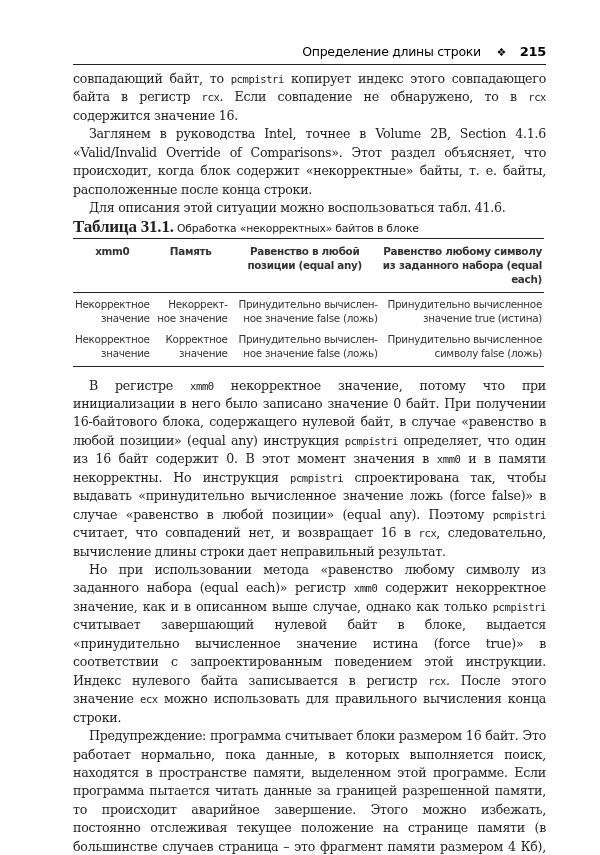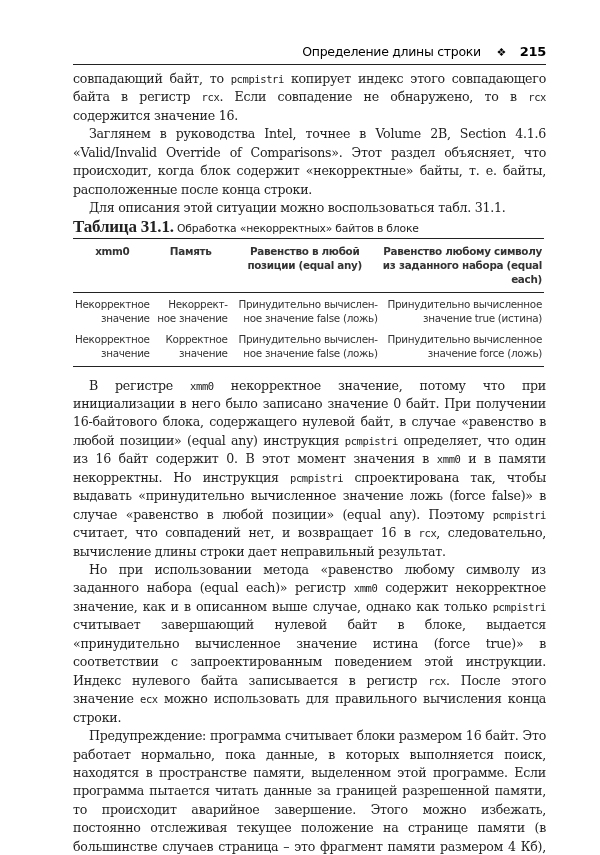--- a/index.html
+++ b/index.html
@@ -39,21 +39,21 @@
   <div class="running-head">
     <span>Определение длины строки</span>
     <span class="orn">❖</span>
     <span class="pnum">215</span>
   </div>
   <div class="head-rule"></div>
 
   <div class="body-text">
     <p class="noind"><span>совпадающий байт, то </span><span class="mono">pcmpistri</span><span> копирует индекс этого совпадающего байта в регистр </span><span class="mono">rcx</span><span>. Если совпадение не обнаружено, то в </span><span class="mono">rcx</span><span> содержится значение 16.</span></p>
     <p>Заглянем в руководства Intel, точнее в Volume 2B, Section 4.1.6 «Valid/Invalid Override of Comparisons». Этот раздел объясняет, что происходит, когда блок содержит «некорректные» байты, т. е. байты, расположенные после конца строки.</p>
-    <p>Для описания этой ситуации можно воспользоваться табл. 31.1.</p>
+    <p>Для описания этой ситуации можно воспользоваться табл. 41.6.</p>
 
     <p class="caption"><b>Таблица 31.1.</b><span> Обработка «некорректных» байтов в блоке</span></p>
 
     <table class="t">
       <colgroup>
           <col style="width:60px">
           <col style="width:78px">
           <col style="width:150px">
           <col>
         </colgroup>
@@ -69,21 +69,21 @@
         <tr>
           <td>Некорректное значение</td>
           <td>Некоррект-ное значение</td>
           <td>Принудительно вычислен-ное значение false (ложь)</td>
           <td>Принудительно вычисленное значение true (истина)</td>
         </tr>
         <tr>
           <td>Некорректное значение</td>
           <td>Корректное значение</td>
           <td>Принудительно вычислен-ное значение false (ложь)</td>
-          <td>Принудительно вычисленное значение force (ложь)</td>
+          <td>Принудительно вычисленное символу false (ложь)</td>
         </tr>
       </tbody>
     </table>
 
     <p><span>В регистре </span><span class="mono">xmm0</span><span> некорректное значение, потому что при инициализации в него было записано значение 0 байт. При получении 16-байтового блока, содержащего нулевой байт, в случае «равенство в любой позиции» (equal any) инструкция </span><span class="mono">pcmpistri</span><span> определяет, что один из 16 байт содержит 0. В этот момент значения в </span><span class="mono">xmm0</span><span> и в памяти некорректны. Но инструкция </span><span class="mono">pcmpistri</span><span> спроектирована так, чтобы выдавать «принудительно вычисленное значение ложь (force false)» в случае «равенство в любой позиции» (equal any). Поэтому </span><span class="mono">pcmpistri</span><span> считает, что совпадений нет, и возвращает 16 в </span><span class="mono">rcx</span><span>, следовательно, вычисление длины строки дает неправильный результат.</span></p>
 
     <p><span>Но при использовании метода «равенство любому символу из заданного набора (equal each)» регистр </span><span class="mono">xmm0</span><span> содержит некорректное значение, как и в описанном выше случае, однако как только </span><span class="mono">pcmpistri</span><span> считывает завершающий нулевой байт в блоке, выдается «принудительно вычисленное значение истина (force true)» в соответствии с запроектированным поведением этой инструкции. Индекс нулевого байта записывается в регистр </span><span class="mono">rcx</span><span>. После этого значение </span><span class="mono">ecx</span><span> можно использовать для правильного вычисления конца строки.</span></p>
 
     <p>Предупреждение: программа считывает блоки размером 16 байт. Это работает нормально, пока данные, в которых выполняется поиск, находятся в пространстве памяти, выделенном этой программе. Если программа пытается читать данные за границей разрешенной памяти, то происходит аварийное завершение. Этого можно избежать, постоянно отслеживая текущее положение на странице памяти (в большинстве случаев страница – это фрагмент памяти размером 4 Кб), и если вы оказываетесь слишком близко к границе страницы, то необходимо перейти на режим чтения по одному байту последовательно. Такой способ обеспечит защиту от случайного пересечения границы разрешенной памяти и вторжения на страницу памяти другого процесса. Здесь эта методика не реализована, чтобы не усложнять пример программы и ее описание. Но вы должны знать о возможности возникновения такой ситуации.</p>
 

